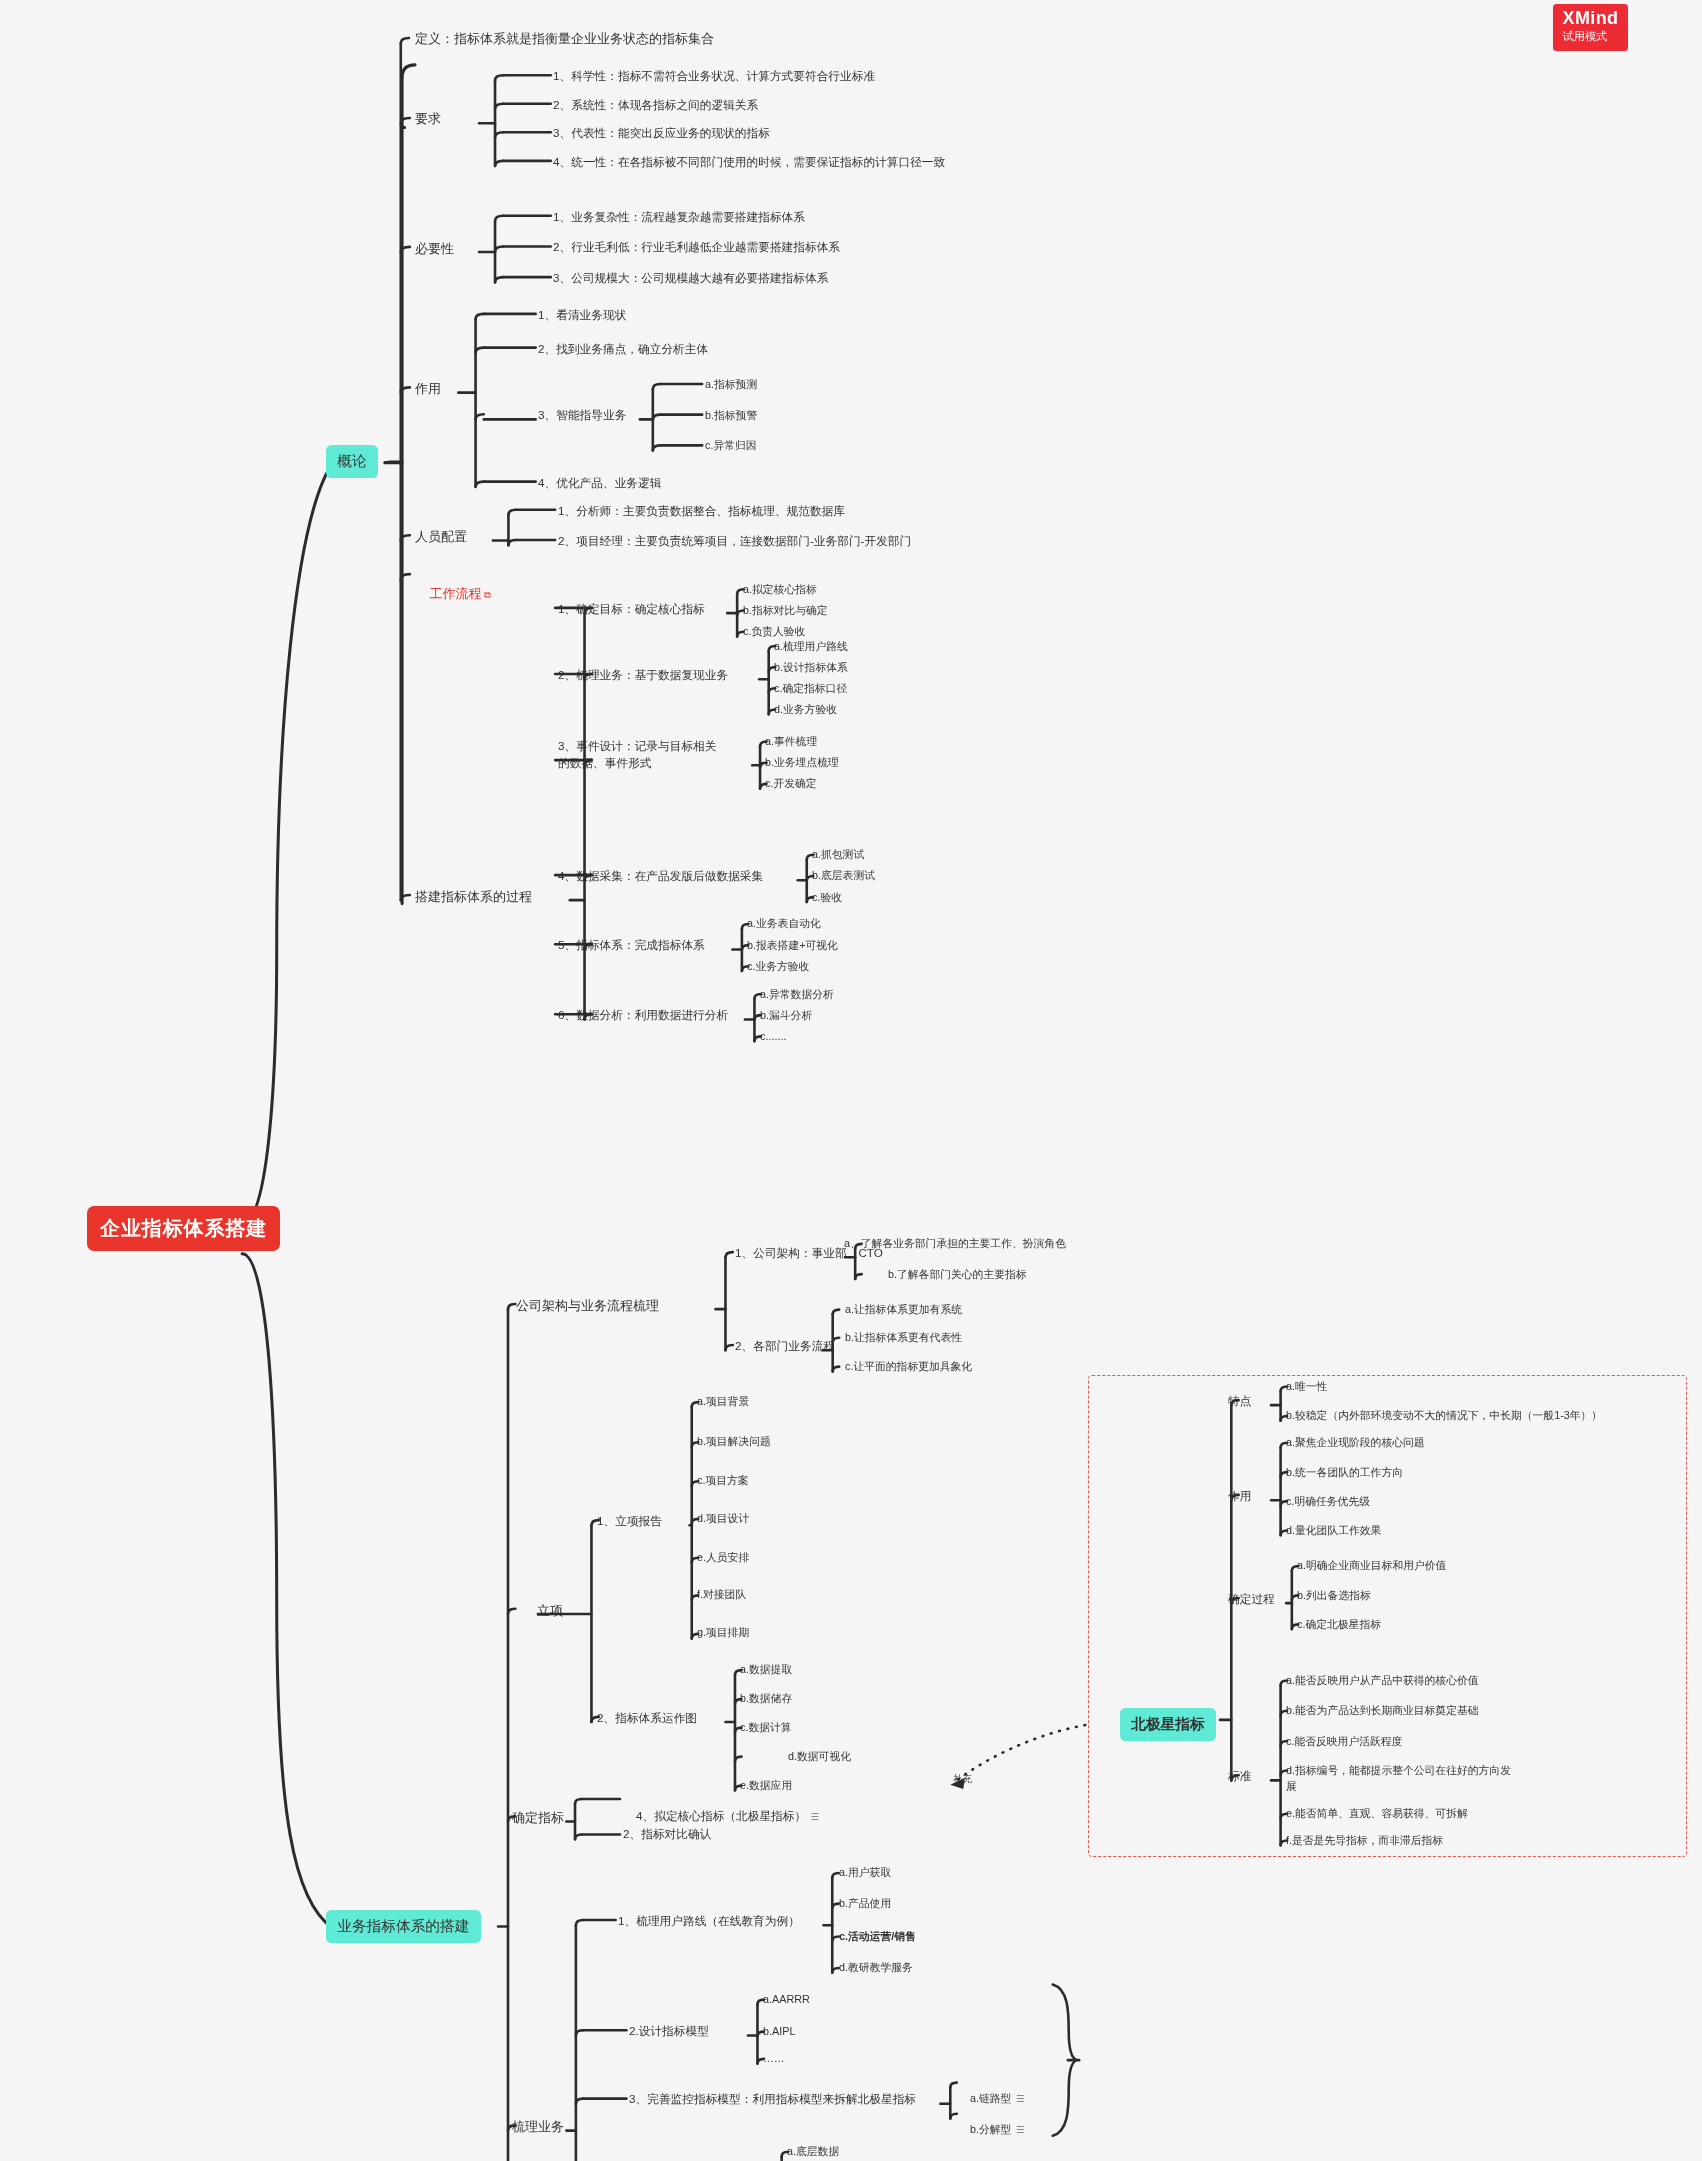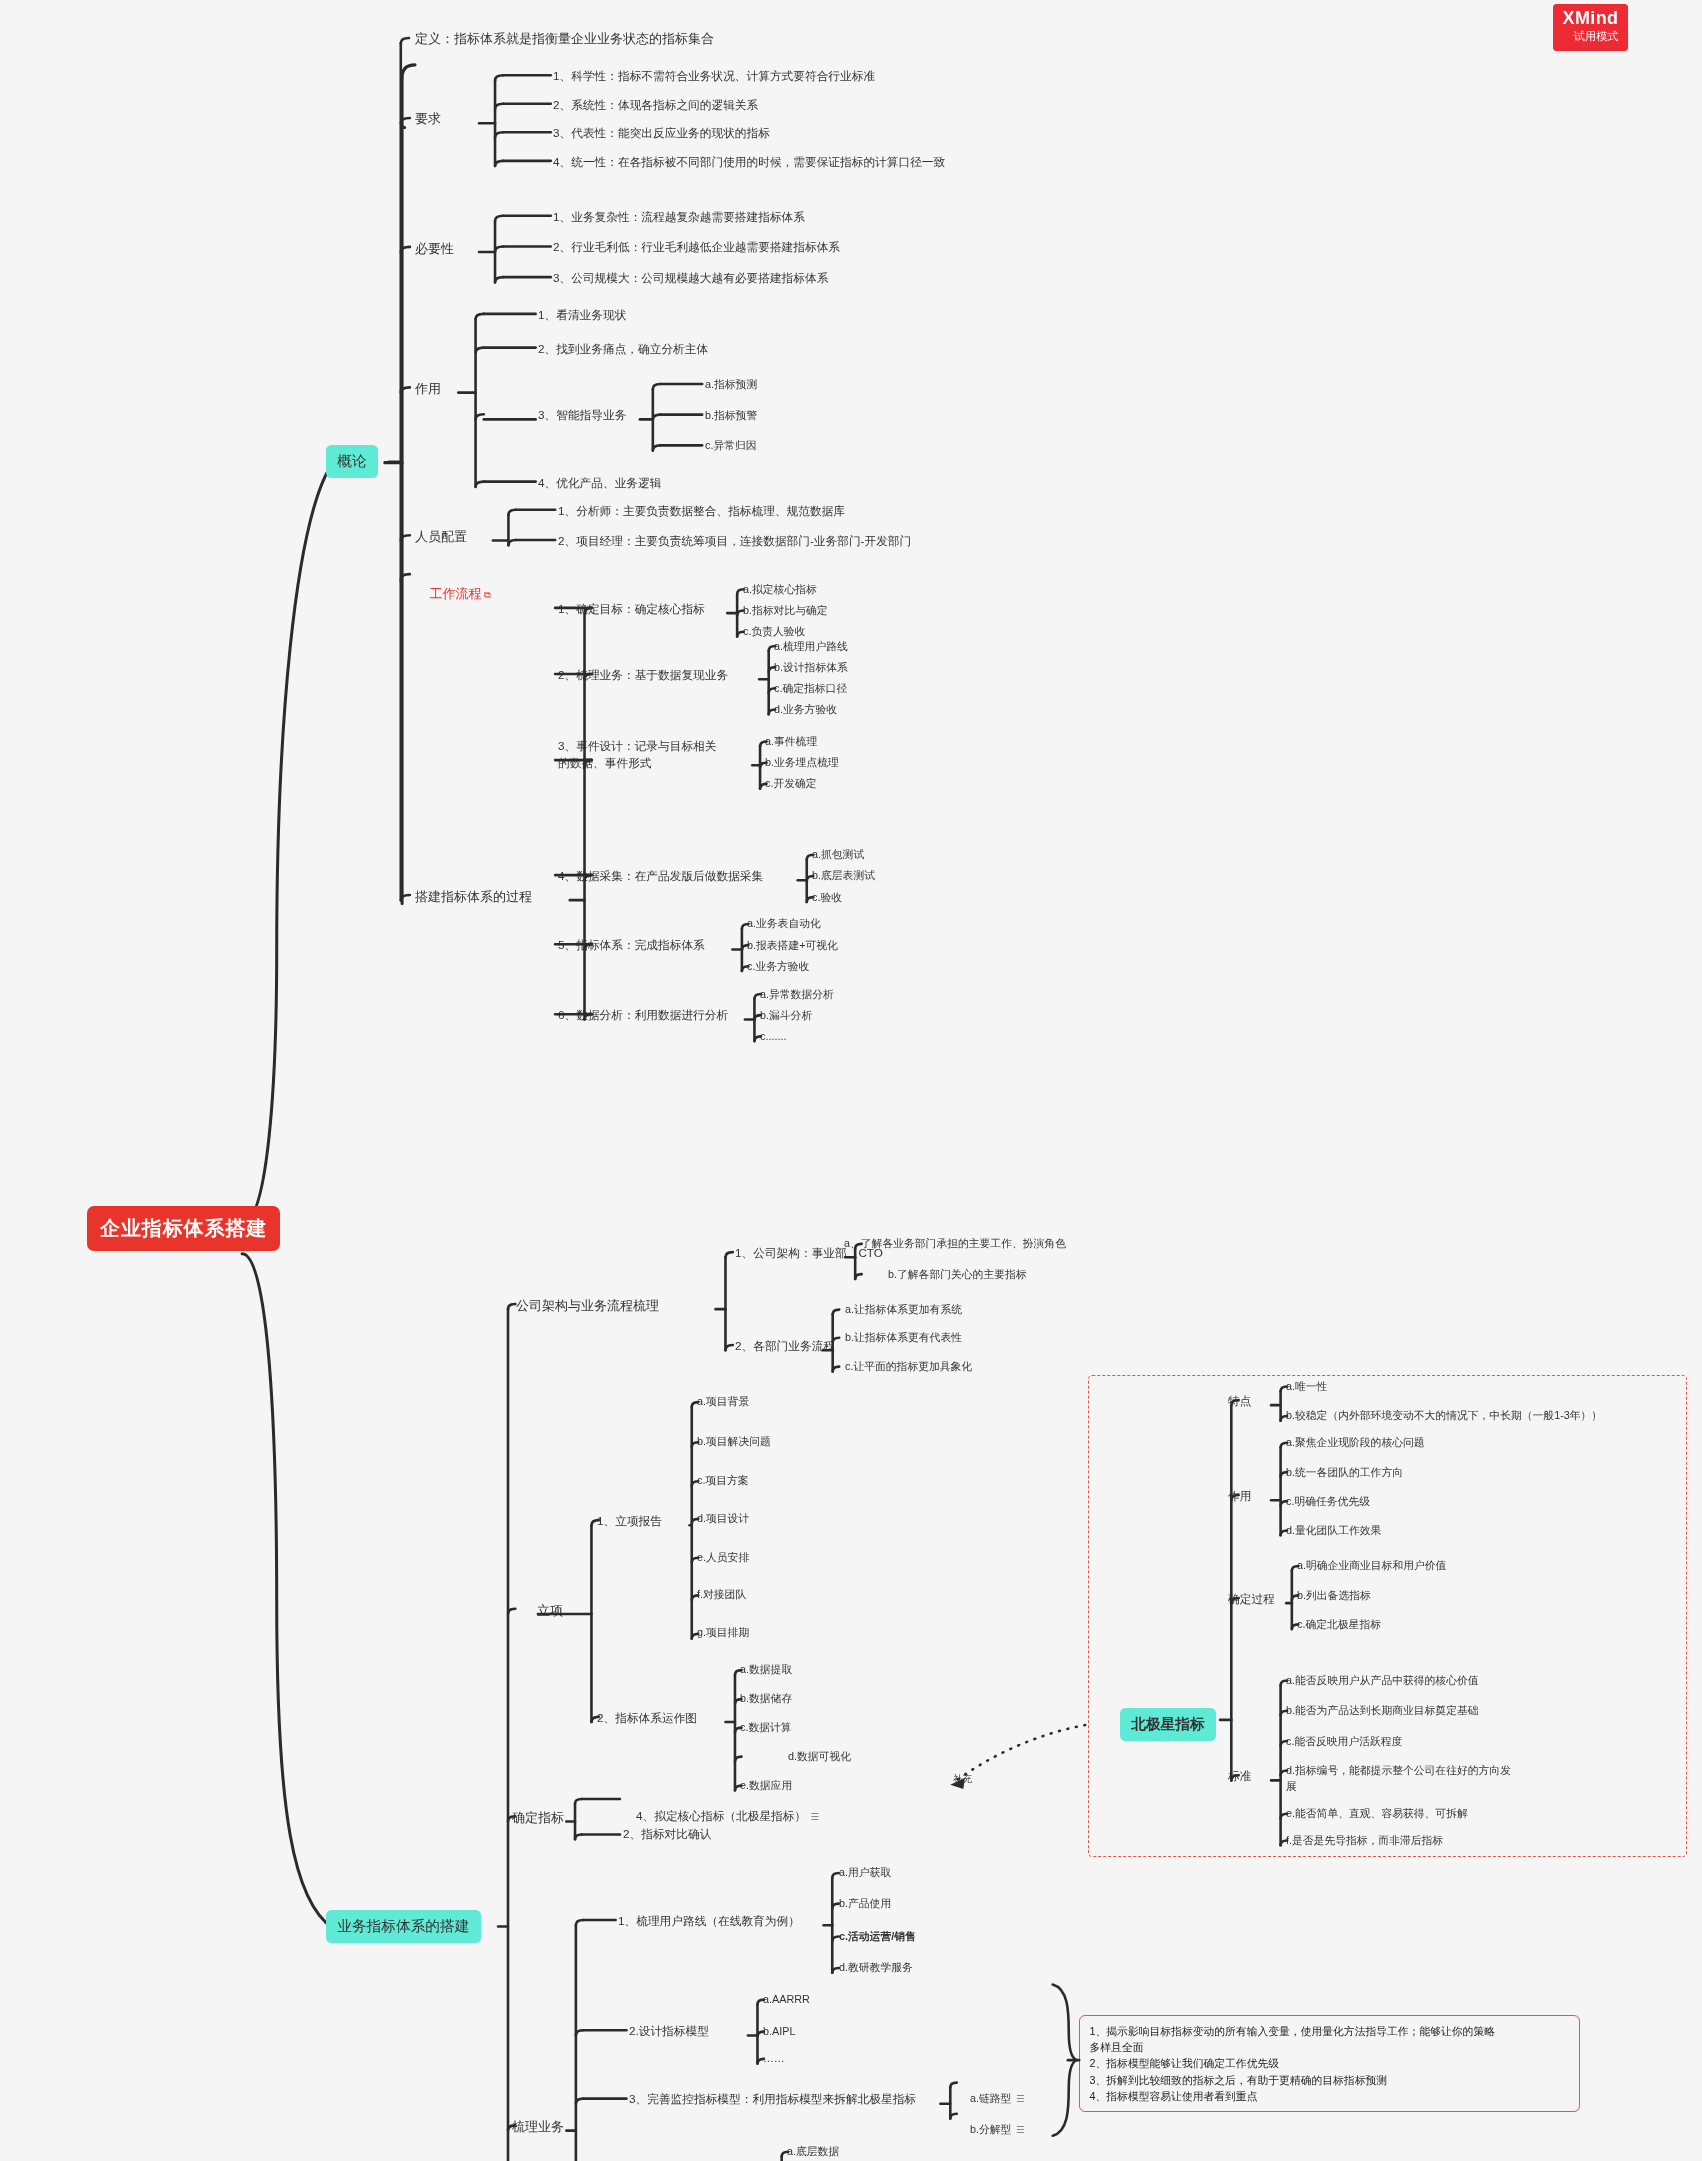--- a/index.html
+++ b/index.html
@@ -33,21 +33,21 @@
     position:absolute;border:1.3px solid #e3544b;border-radius:6px;
     background:#f5f5f5;padding:7px 9.5px;font-size:10.8px;line-height:1.5;
     color:#222;white-space:pre-line;
   }
   .dashbox{
     position:absolute;border:1.3px dashed #e3544b;border-radius:4.3px;
     background:transparent;
   }
   .xmind-logo{
     position:absolute;background:#ec2b35;color:#fff;border-radius:3.5px;
-    text-align:right;padding:5.2px 9.5px 7px 9.5px;
+    text-align:left;padding:5.2px 9.5px 7px 9.5px;
   }
   .xmind-logo .l1{font-size:18px;font-weight:bold;letter-spacing:0.4px;line-height:1.1;}
   .xmind-logo .l2{font-size:11.2px;line-height:1.3;margin-top:0.9px;}
   .note-icon{font-size:9.5px;color:#888;letter-spacing:-0.4px;}
   .link-icon{font-size:9.5px;}
 </style>
 </head>
 <body>
 
 <div id="canvas">
@@ -217,25 +217,20 @@
 
   <div class="node n-l3" style="left:1228px;top:1768px;">标准</div>
   <div class="node n-l4" style="left:1286px;top:1673px;">a.能否反映用户从产品中获得的核心价值</div>
   <div class="node n-l4" style="left:1286px;top:1703px;">b.能否为产品达到长期商业目标奠定基础</div>
   <div class="node n-l4" style="left:1286px;top:1734px;">c.能否反映用户活跃程度</div>
   <div class="node n-l4" style="left:1286px;top:1763px;">d.指标编号，能都提示整个公司在往好的方向发
 展</div>
   <div class="node n-l4" style="left:1286px;top:1806px;">e.能否简单、直观、容易获得、可拆解</div>
   <div class="node n-l4" style="left:1286px;top:1833px;">f.是否是先导指标，而非滞后指标</div>
 
-  <div class="callout" style="left:1079px;top:2015px;width:480px;">1、揭示影响目标指标变动的所有输入变量，使用量化方法指导工作；能够让你的策略
-多样且全面
-2、指标模型能够让我们确定工作优先级
-3、拆解到比较细致的指标之后，有助于更精确的目标指标预测
-4、指标模型容易让使用者看到重点</div>
 
   <svg class="links" viewBox="0 0 3939 6201">
     <g fill="none" stroke="#2b2b2b" stroke-width="6" stroke-linecap="round">
 
       <path d="M 900 1068 L 927 1068"></path>
       <path d="M 927 100 L 927 1345"></path>
       <path d="M 927 100 Q 927 88 946 88"></path>
       <path d="M 927 285 Q 927 273 948 273"></path>
       <path d="M 927 583 Q 927 571 948 571"></path>
       <path d="M 927 908 Q 927 896 948 896"></path>

